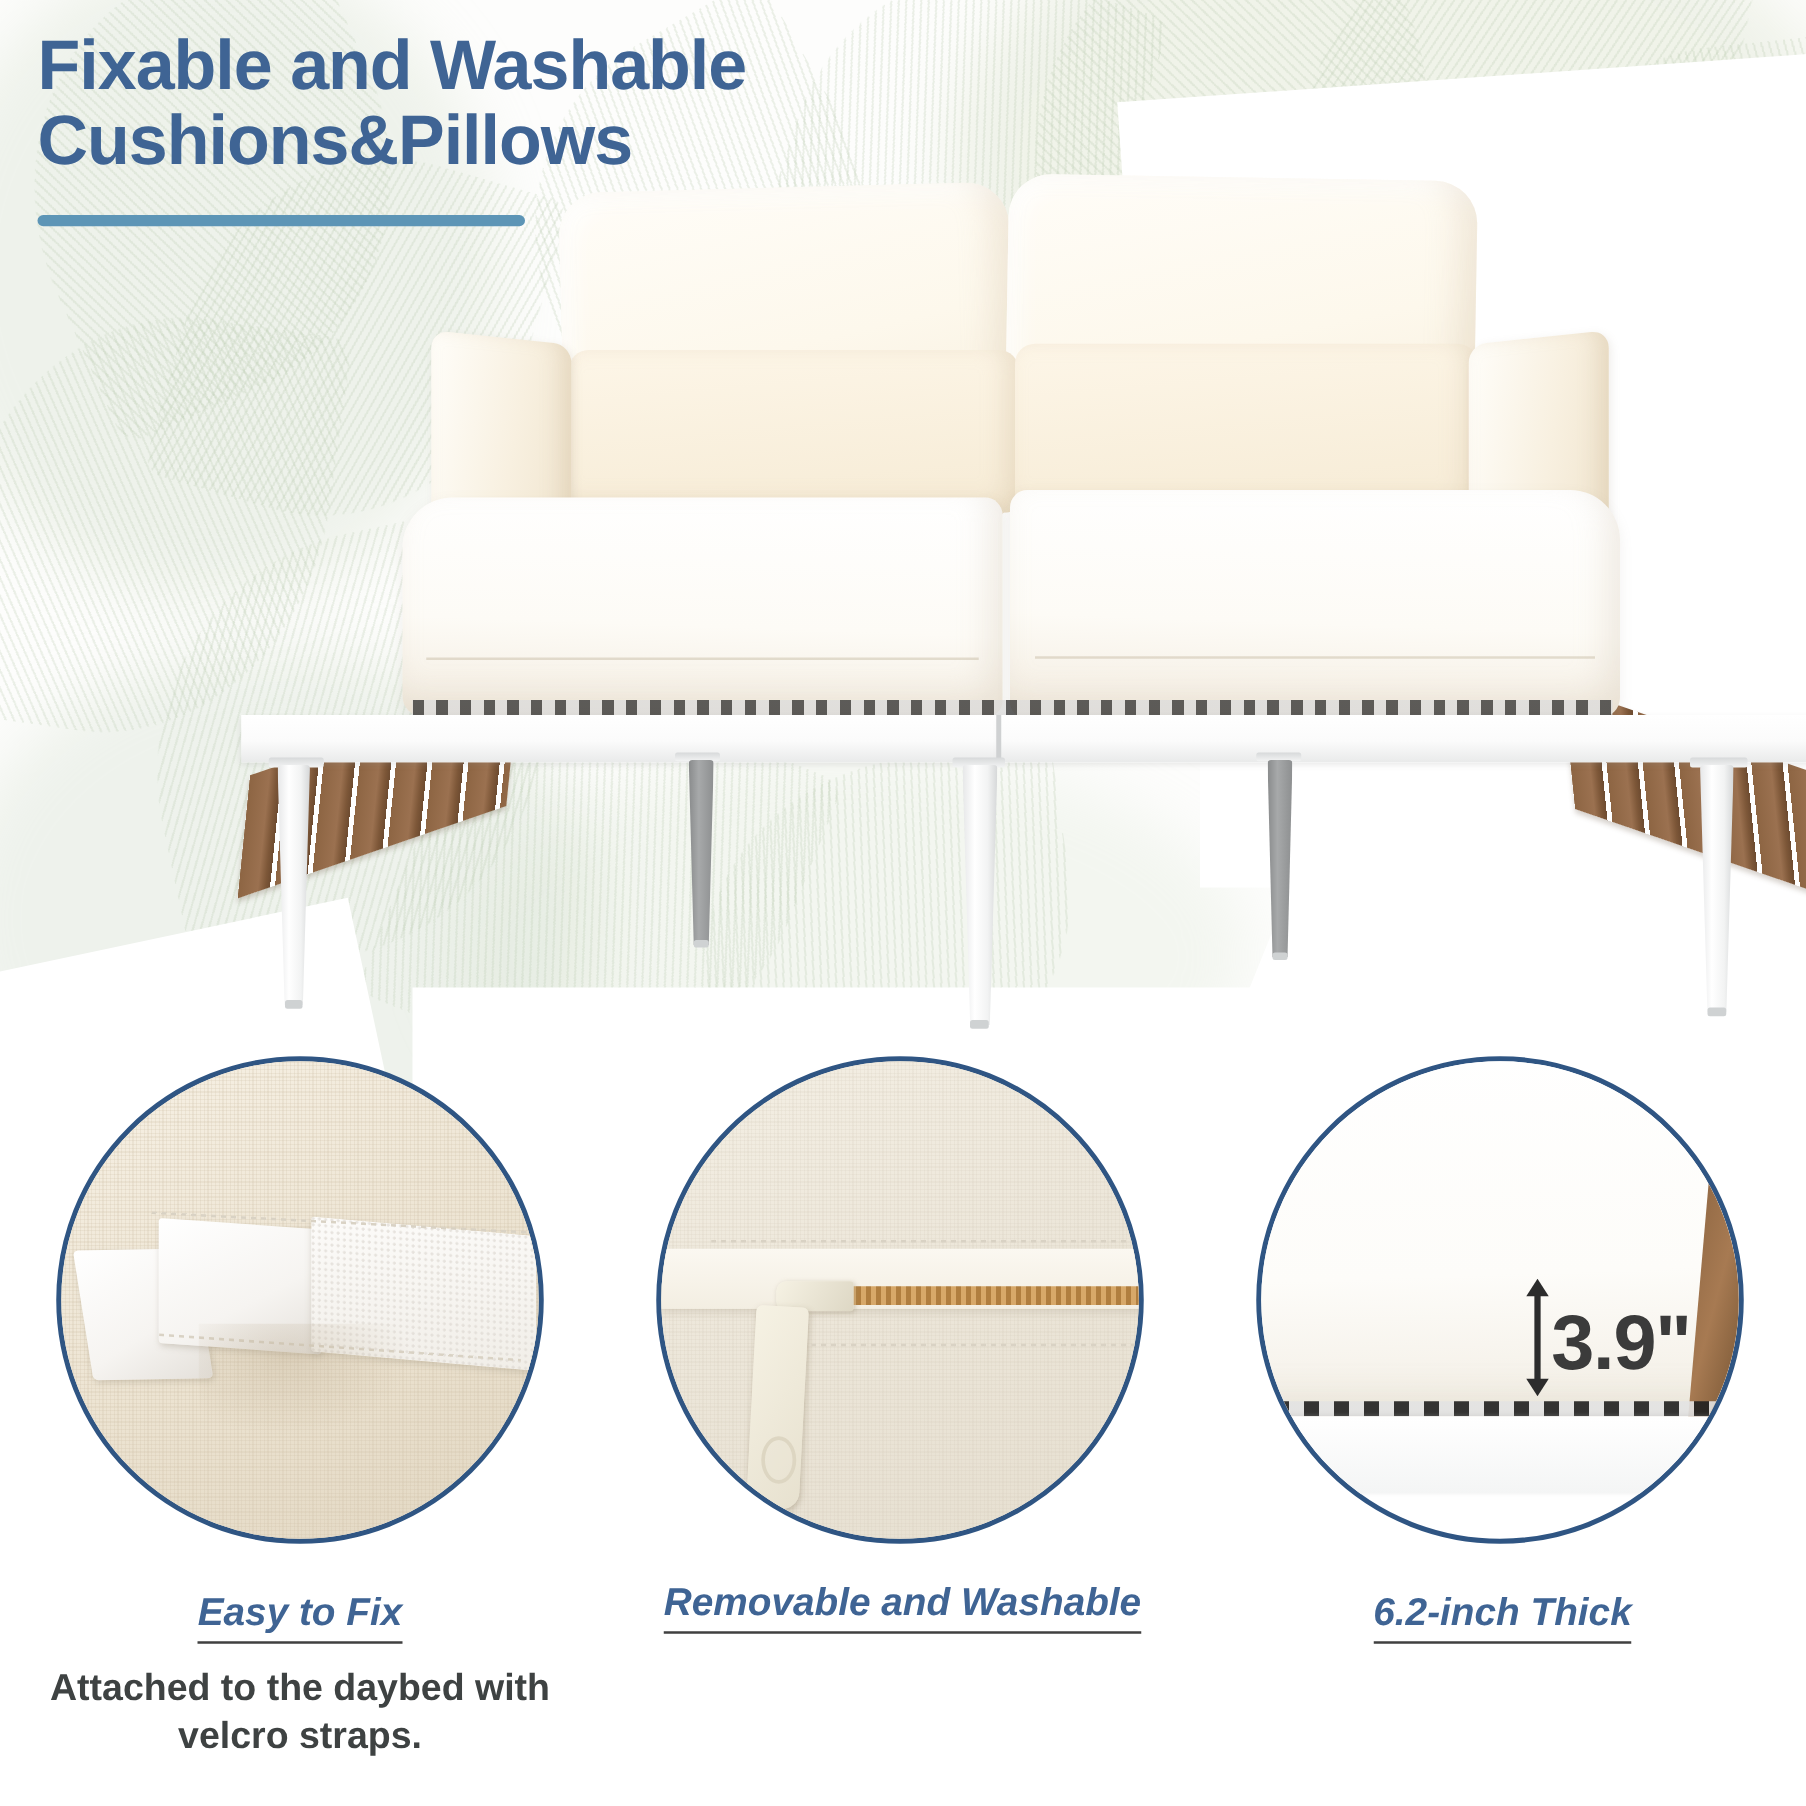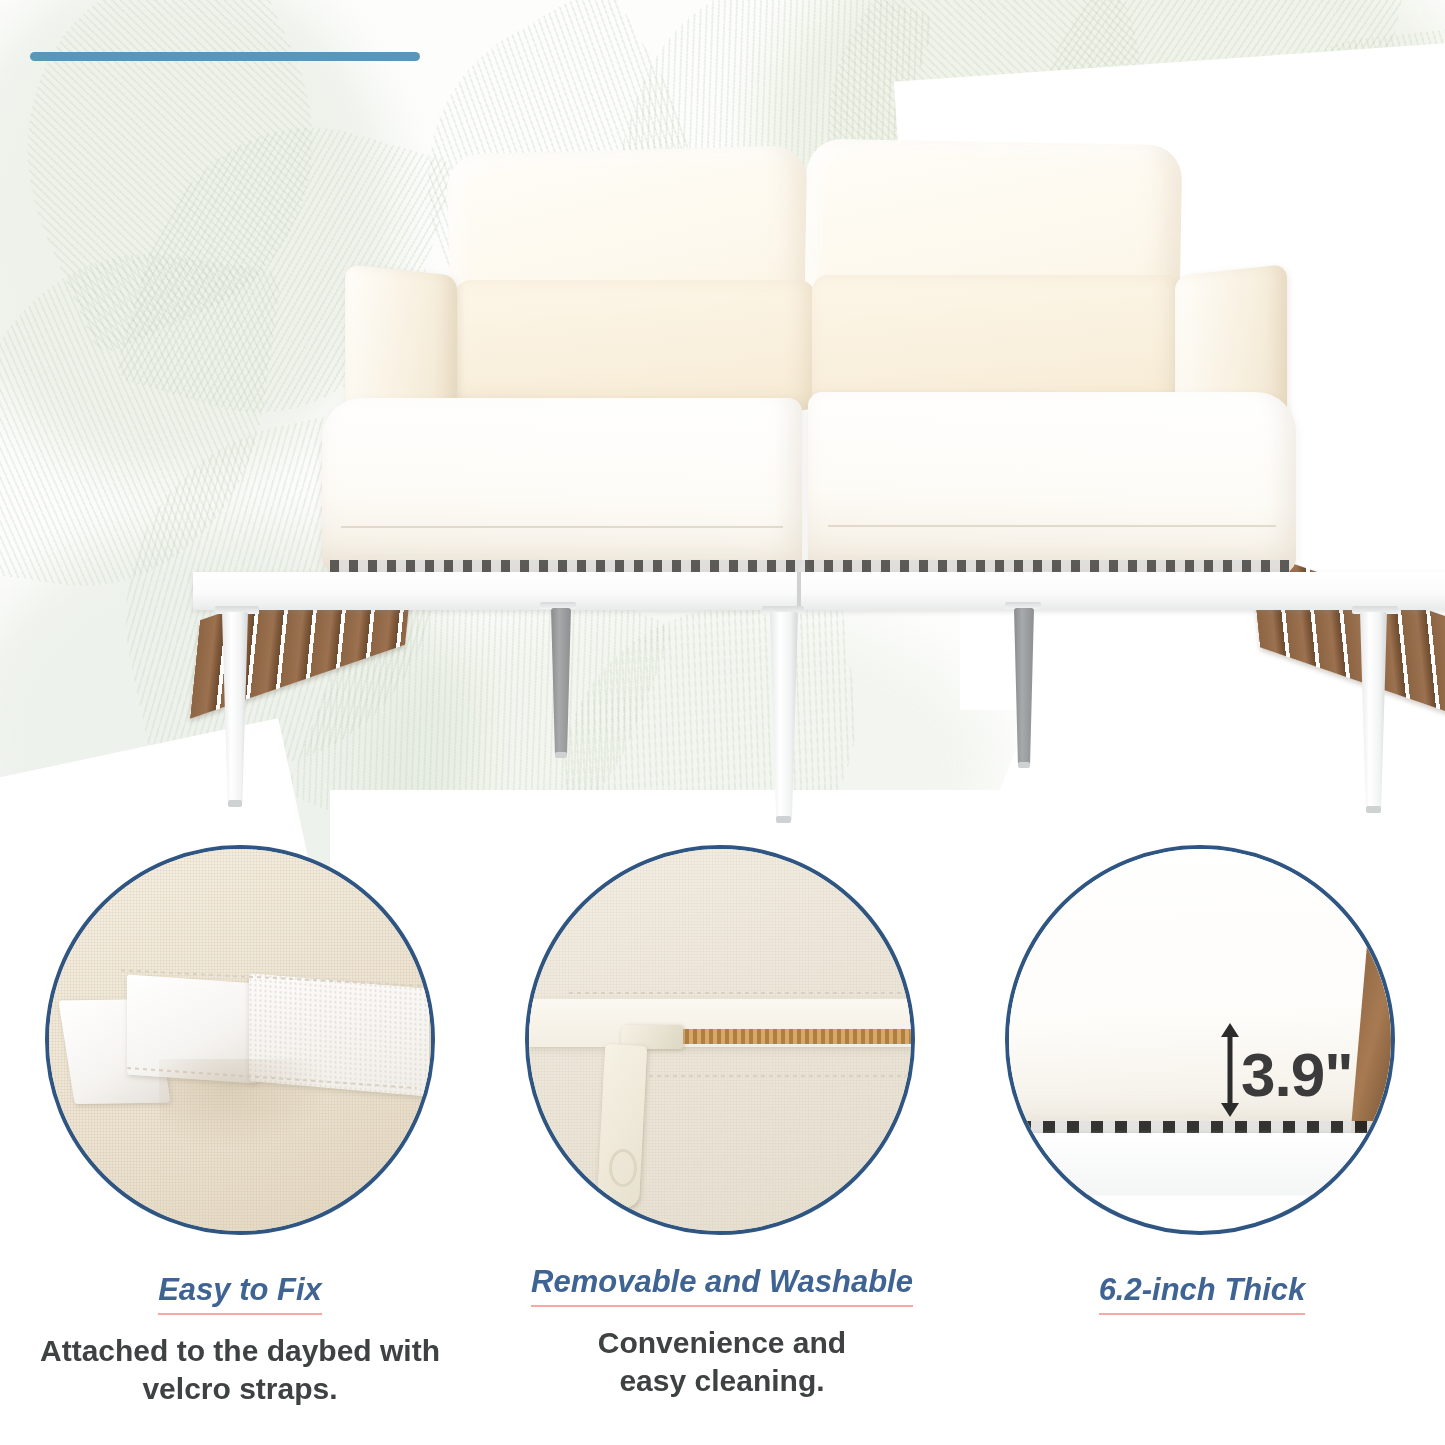--- a/index.html
+++ b/index.html
@@ -215,21 +215,21 @@
     letter-spacing:-1px;
   }
 
   
   .caption {
     position:absolute; width:480px; text-align:center; z-index:35;
   }
   .cap-head {
     font-size:31px; font-weight:bold; font-style:italic;
     color:#3f6494; display:inline-block;
-    border-bottom:2px solid #fca5a5; padding-bottom:5px;
+    border-bottom:2px solid #404040; padding-bottom:5px;
   }
   .cap-body {
     margin-top:17px;
     font-size:30px; font-weight:bold; line-height:1.28;
     color:#3e4242; white-space:pre-line;
   }
 </style>
 </head>
 <body>
 
@@ -255,20 +255,22 @@
 
   <div class="plate" style="left:900px;top:60px;width:620px;height:200px;transform:rotate(-4deg);"></div>
   <div class="plate" style="left:960px;top:150px;width:560px;height:560px;"></div>
   <div class="plate" style="left:1020px;top:560px;width:520px;height:360px;transform:skewX(-22deg);"></div>
   <div class="plate" style="left:-120px;top:760px;width:430px;height:260px;transform:rotate(-12deg);"></div>
   <div class="plate" style="left:330px;top:790px;width:760px;height:190px;"></div>
   <div class="plate" style="left:0;top:905px;width:1445px;height:540px;"></div>
 </div>
 
 <div id="title-block">
+  <h1>Fixable and Washable
+Cushions&amp;Pillows</h1>
   <div id="title-rule"></div>
 </div>
 
 <div id="hero">
 
   <div class="obj pillow" style="left:450px;top:30px;width:360px;height:270px;transform:rotate(-1.5deg);"></div>
   <div class="obj pillow" style="left:805px;top:22px;width:375px;height:275px;transform:rotate(1deg);"></div>
 
   <div class="obj backrest" style="left:455px;top:160px;width:360px;height:130px;"></div>
   <div class="obj backrest" style="left:812px;top:155px;width:370px;height:135px;"></div>
@@ -352,19 +354,17 @@
 </div>
 
 <div class="caption" style="left:0px;top:1272px;">
   <div class="cap-head">Easy to Fix</div>
   <div class="cap-body">Attached to the daybed with
 velcro straps.</div>
 </div>
 
 <div class="caption" style="left:482px;top:1264px;">
   <div class="cap-head">Removable and Washable</div>
-  <div class="cap-body">Convenience and
-easy cleaning.</div>
 </div>
 
 <div class="caption" style="left:962px;top:1272px;">
   <div class="cap-head">6.2-inch Thick</div>
 </div>
 
 </body></html>

